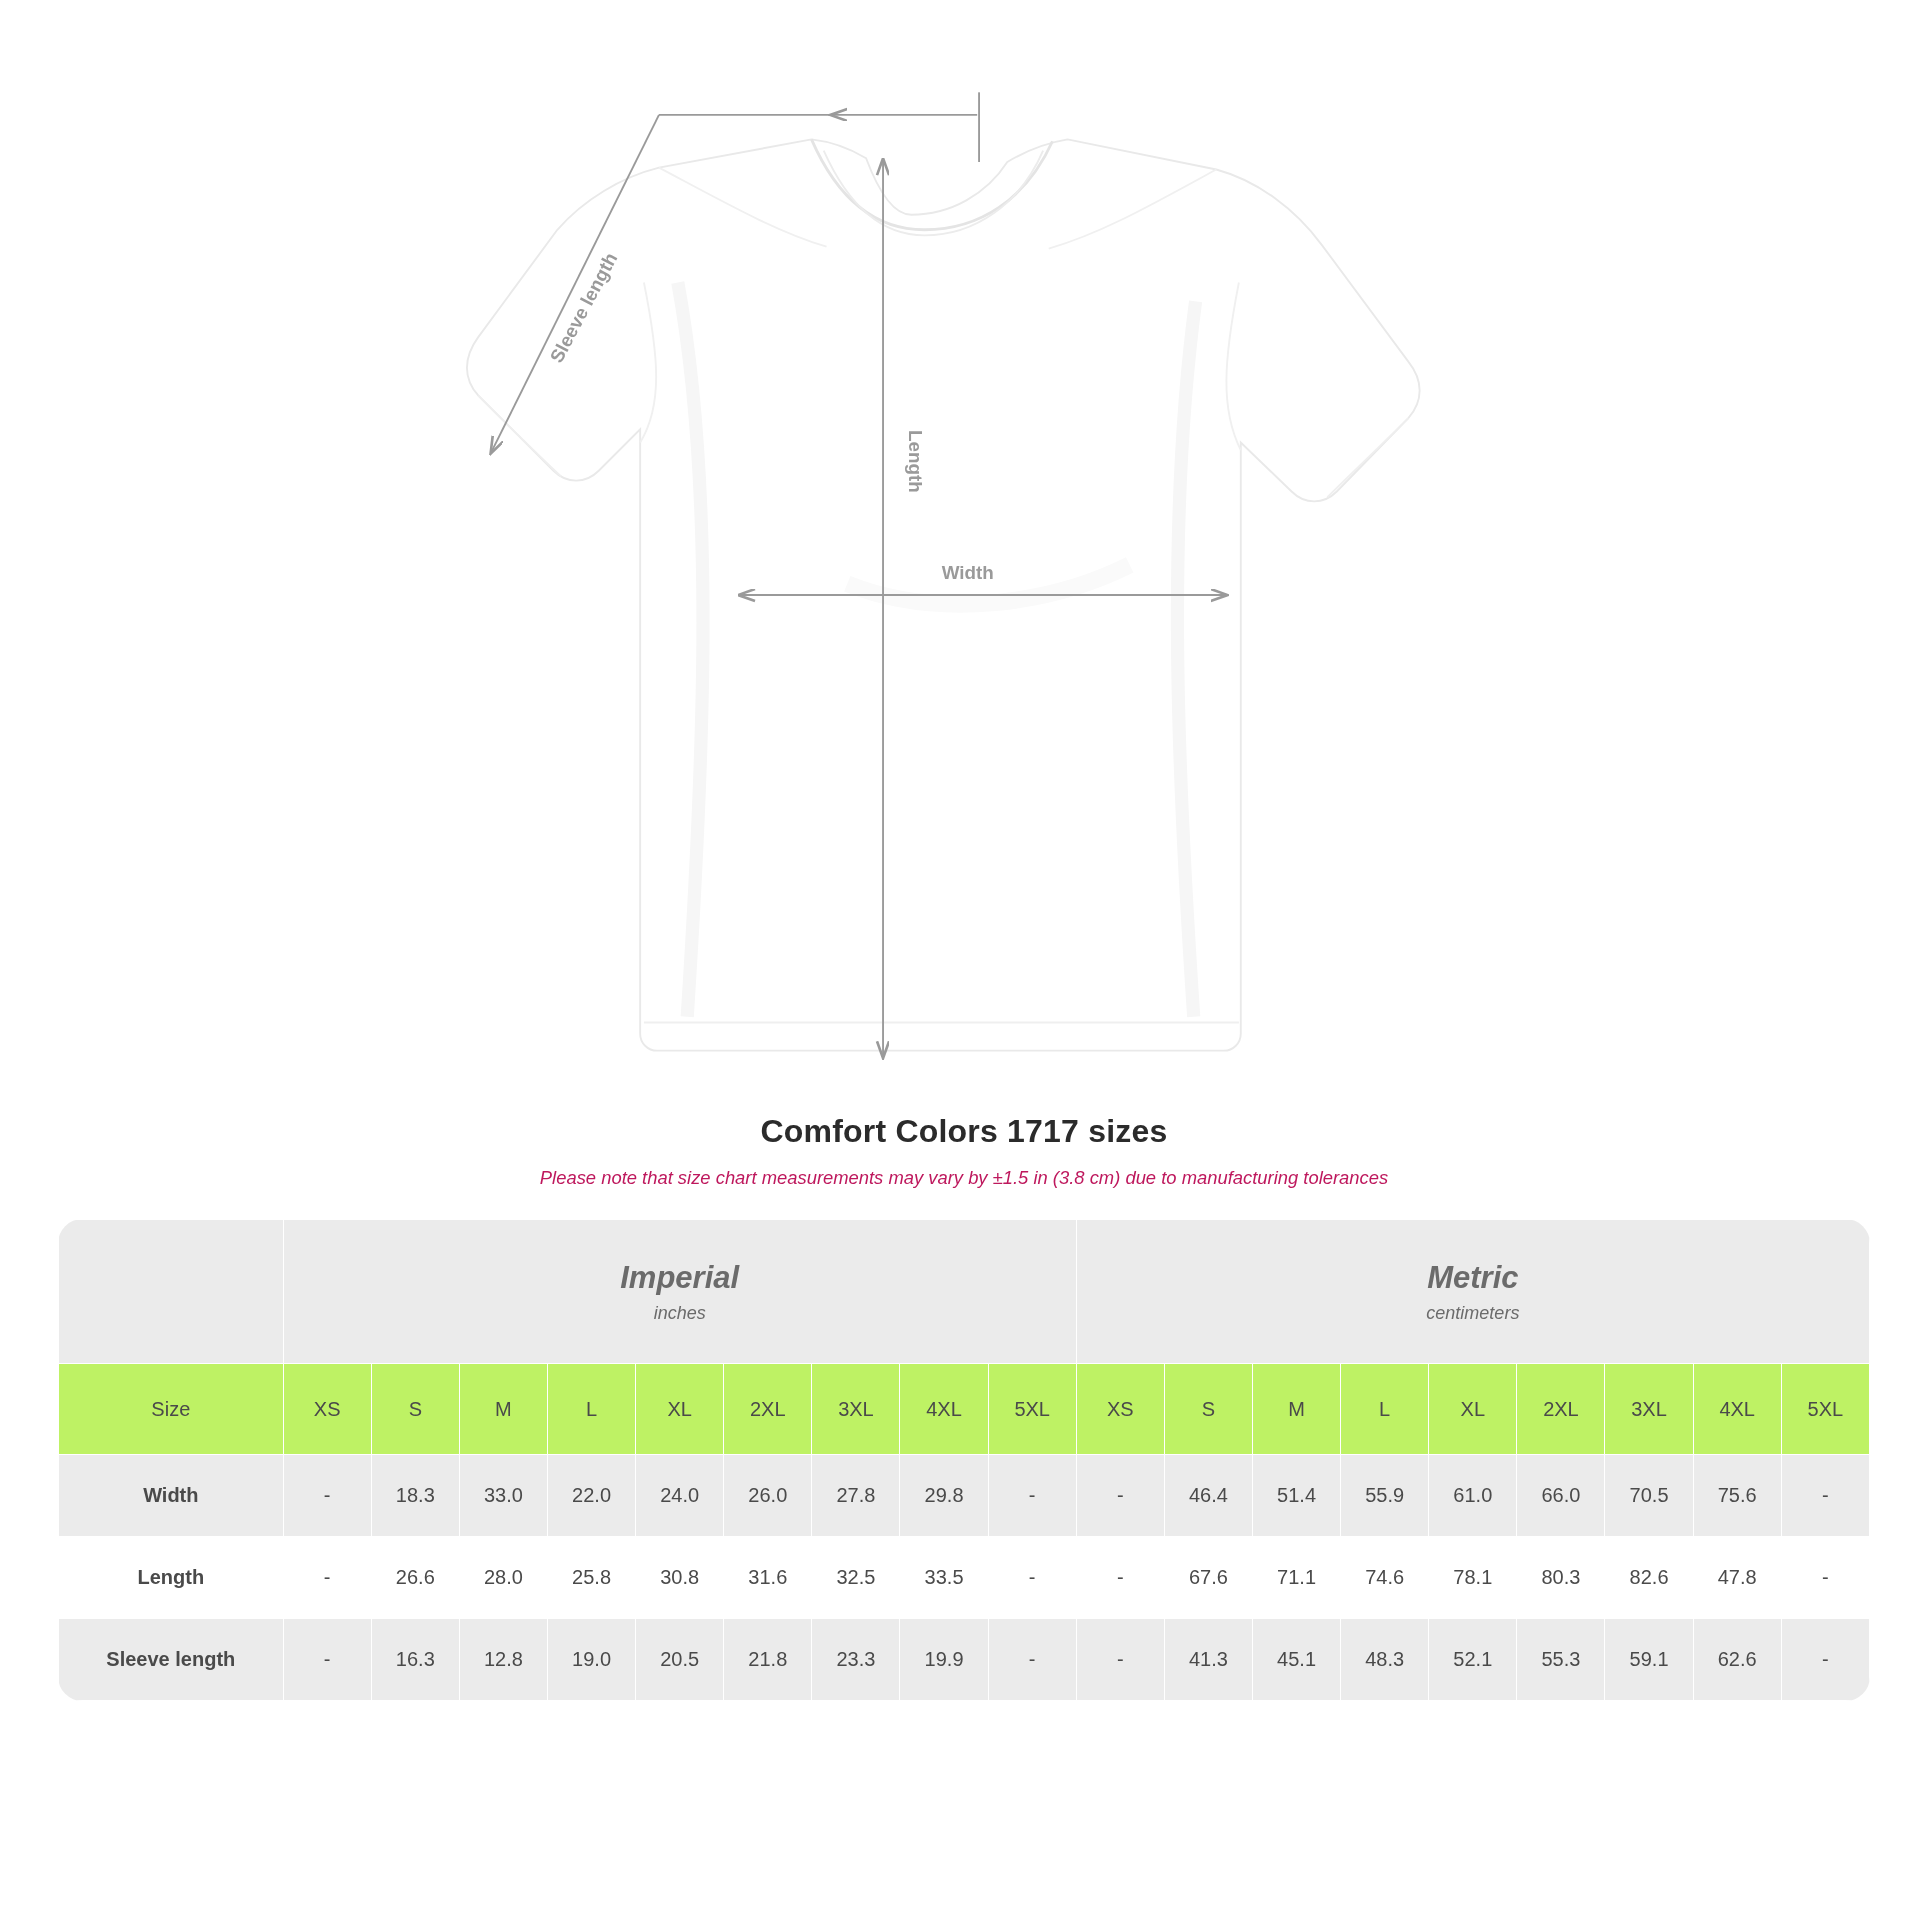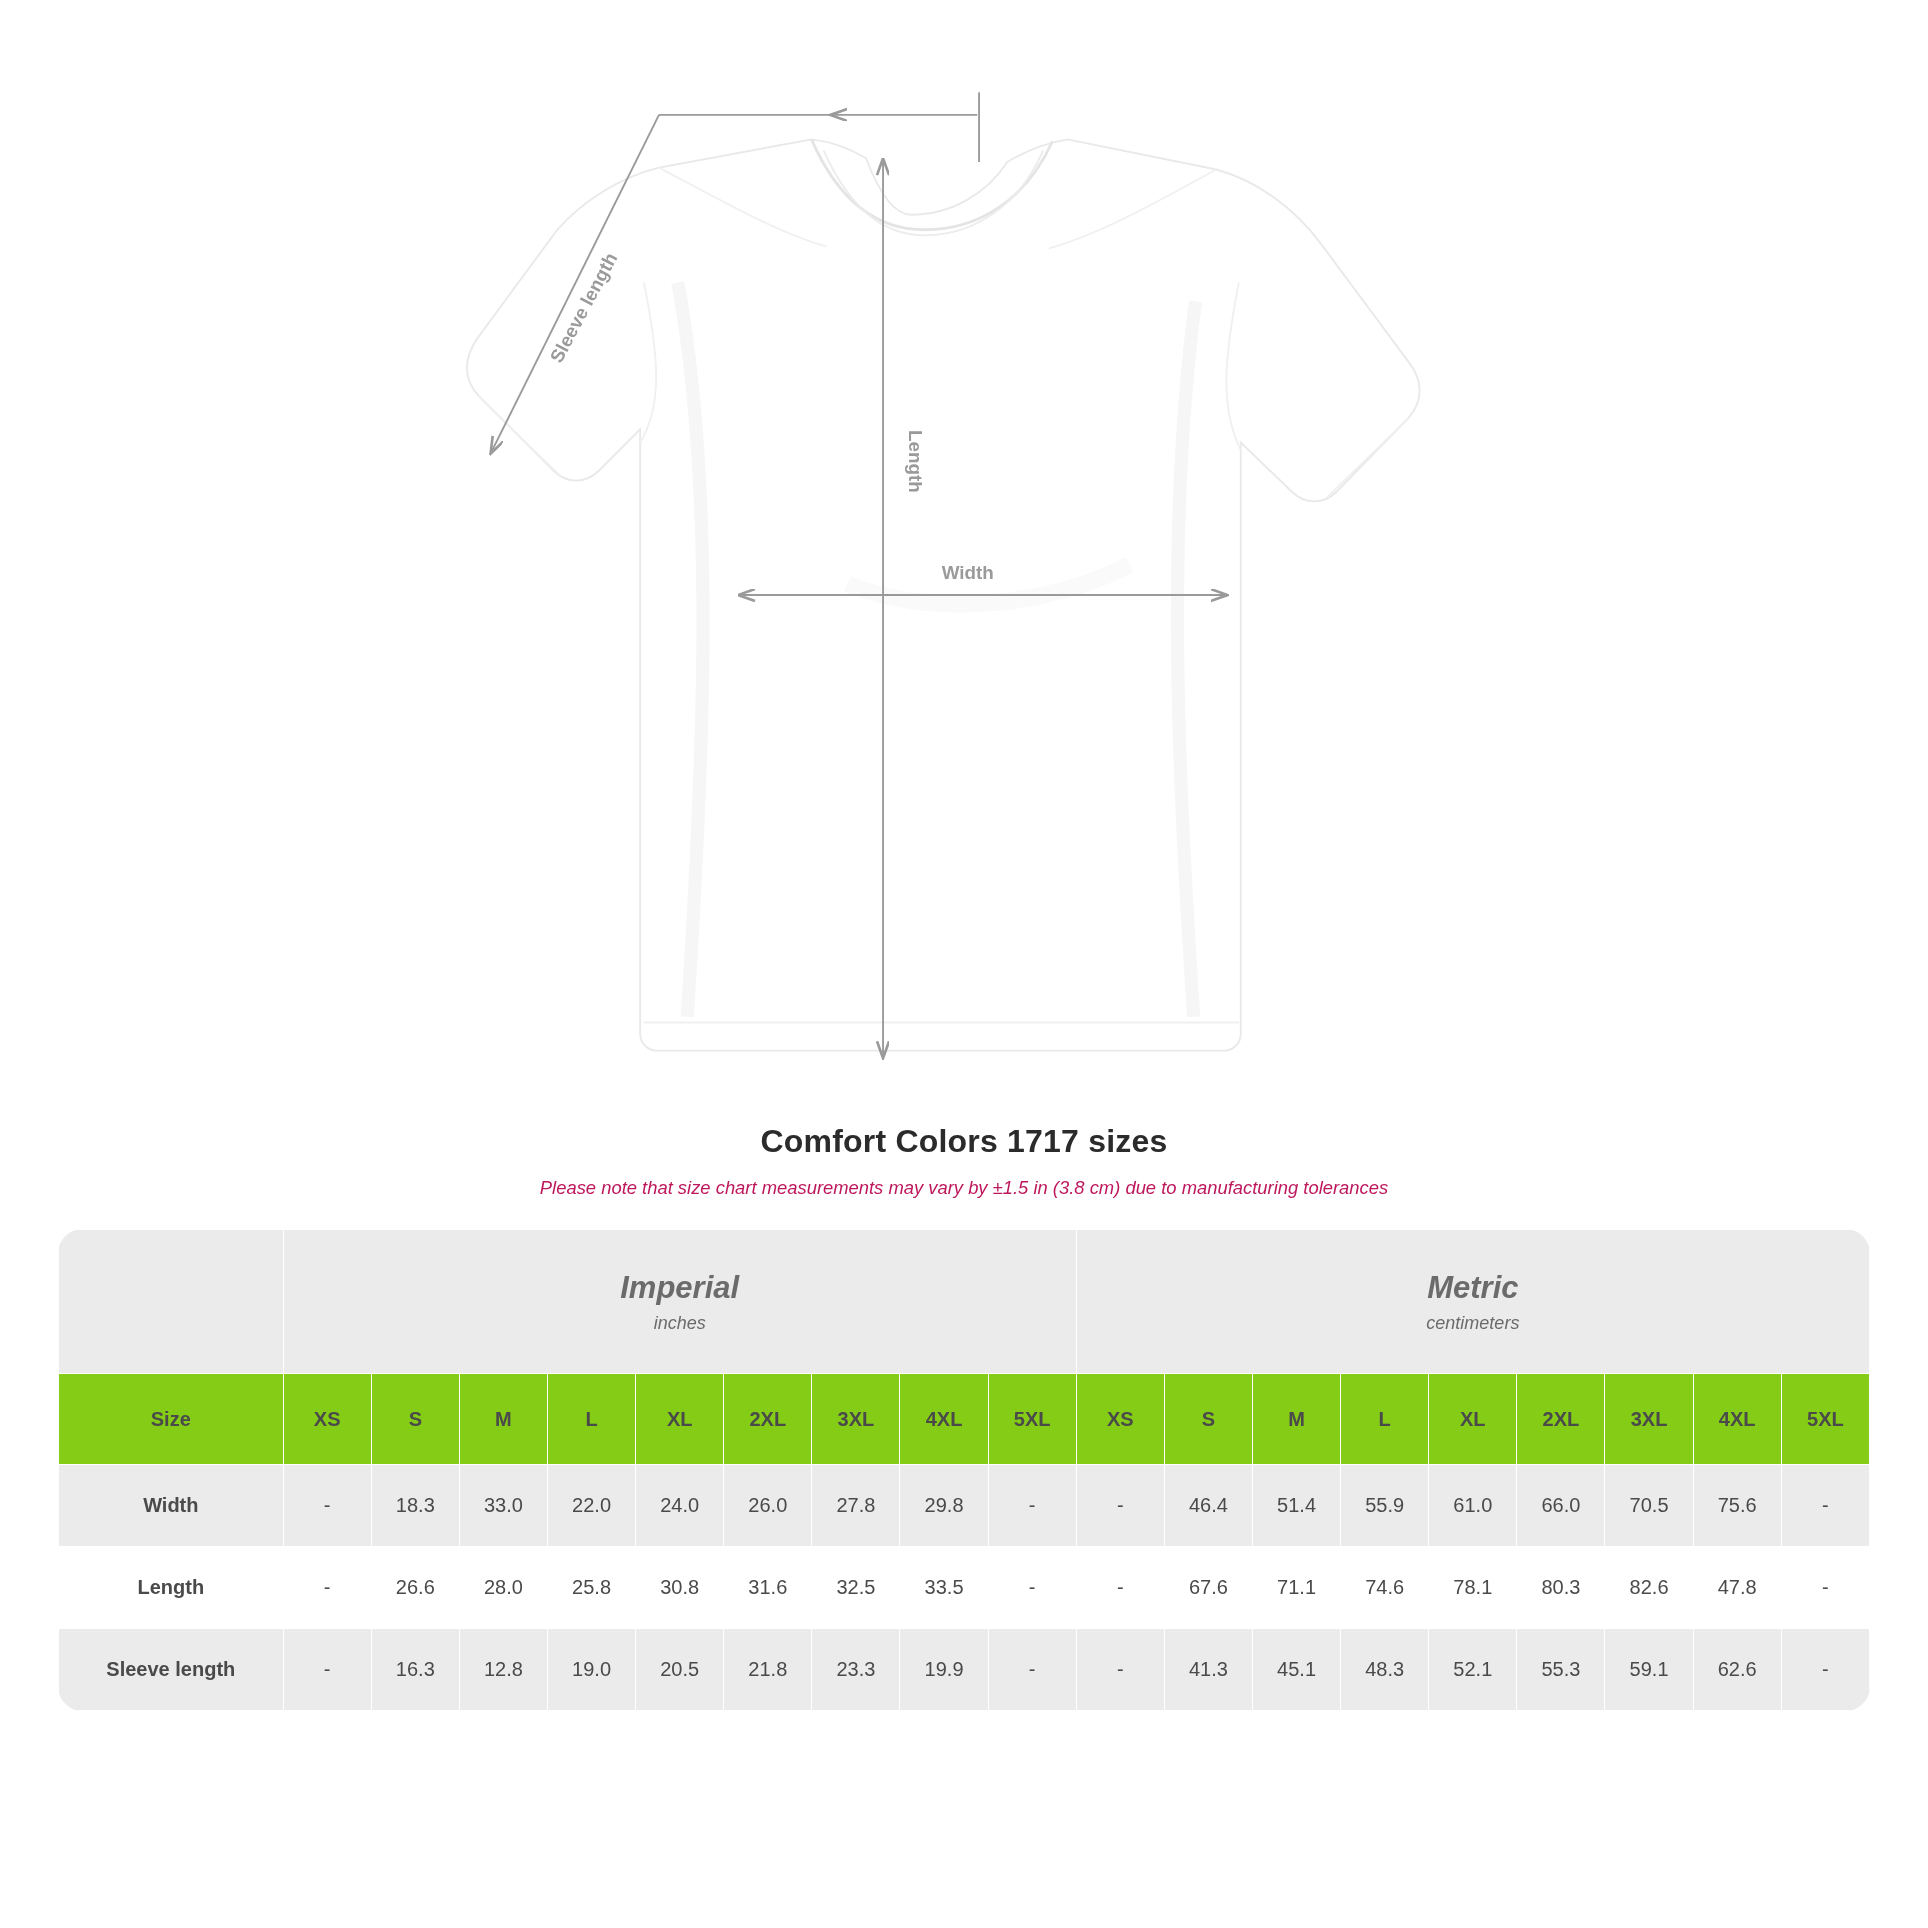--- a/index.html
+++ b/index.html
@@ -27,21 +27,21 @@
     width: 1928px;
     height: 1111px;
   }
   .illustration svg {
     display: block;
   }
 
   
   .title-block {
     text-align: center;
-    margin-top: 12px;
+    margin-top: 2px;
   }
   .chart-title {
     font-size: 32px;
     font-weight: bold;
     color: #2b2b2b;
     letter-spacing: 0.2px;
     margin: 0;
   }
   .chart-note {
     font-size: 18.4px;
@@ -81,23 +81,23 @@
     color: #6b6b6b;
     line-height: 1.25;
   }
   .sys-unit {
     font-size: 18px;
     font-style: italic;
     color: #6b6b6b;
     margin-top: 6px;
   }
   .size-head-row td {
-    background: #84cc16;
+    background: #bef264;
     height: 90px;
-    font-weight: bold;
+    font-weight: normal;
     font-size: 21px;
     color: #4a4a4a;
   }
   .row-label {
     font-weight: bold;
     font-size: 21px;
     color: #4a4a4a;
   }
   .data-row td {
     height: 81px;

